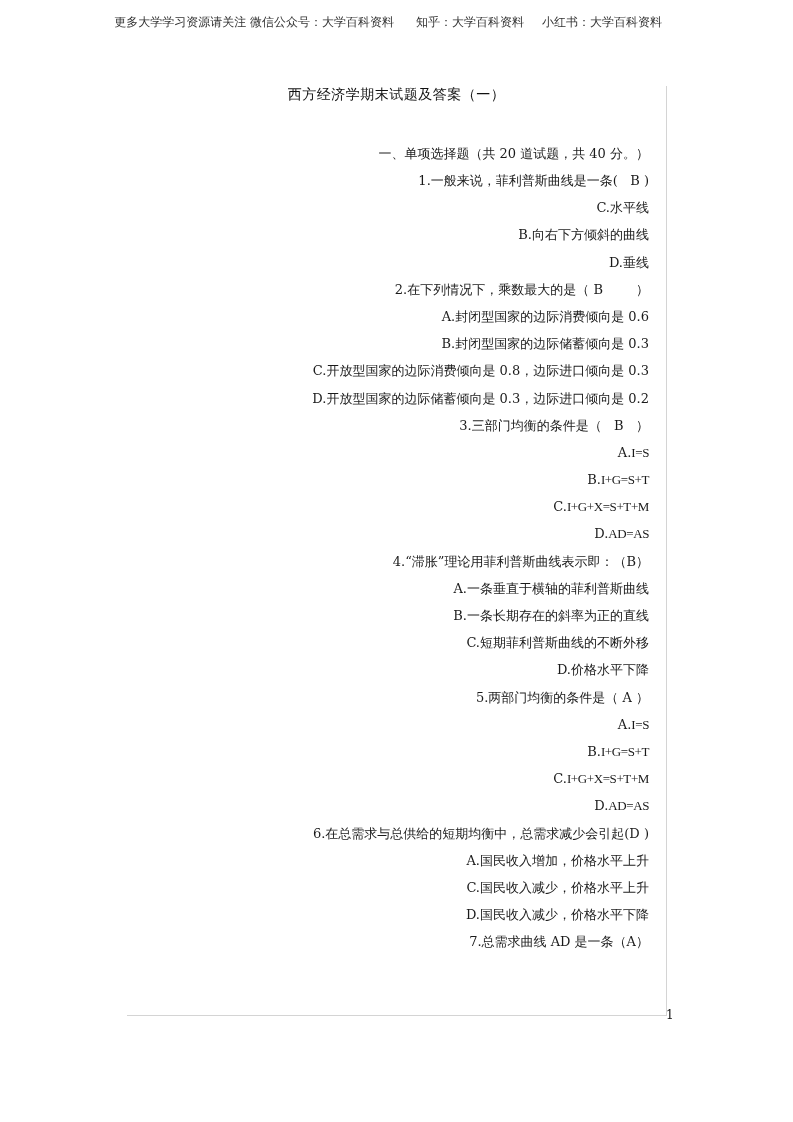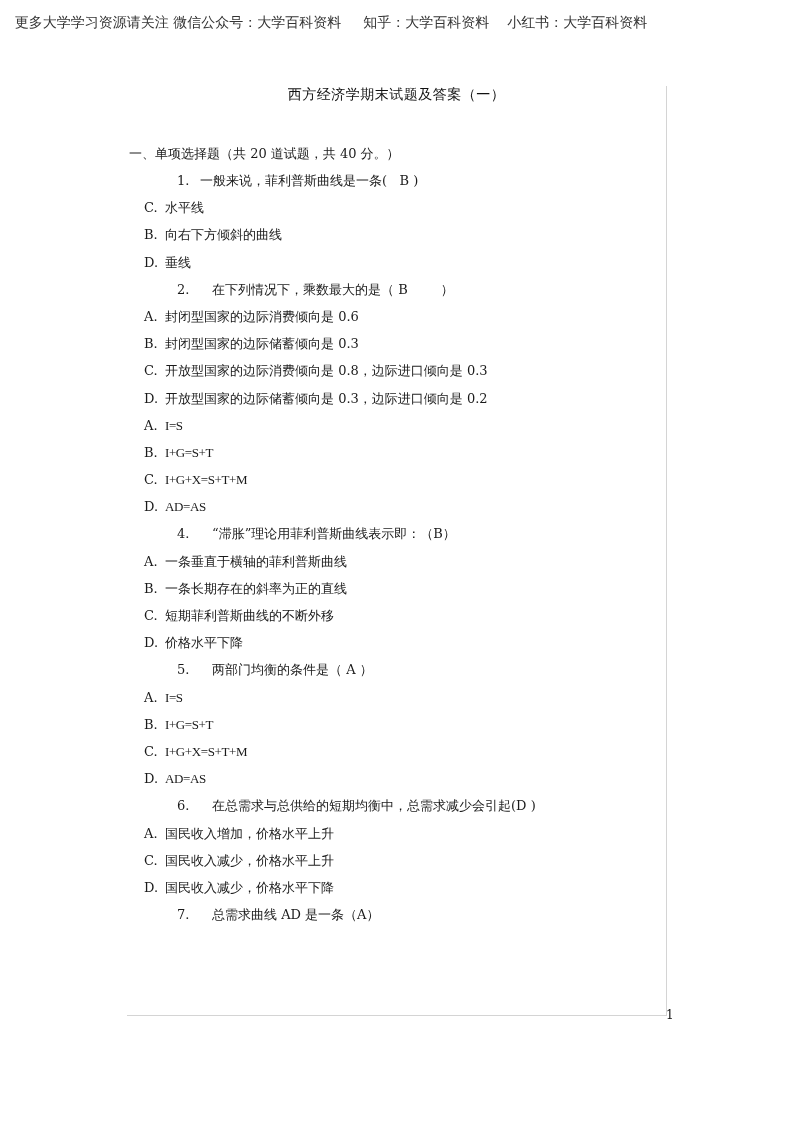--- a/index.html
+++ b/index.html
@@ -13,22 +13,22 @@
       position: relative;
       overflow: hidden;
       font-family: "DejaVu Serif", "Liberation Serif", serif;
       color: #1a1a1a;
     }
     .top-banner {
       position: absolute;
       top: 14px;
       left: 0;
       width: 662px;
-      text-align: center;
-      font-size: 14px;
+      text-align: right;
+      font-size: 12px;
       color: #333;
       white-space: nowrap;
     }
     .top-banner span { display: inline-block; }
     .top-banner .gap { width: 22px; }
     .top-banner .gap2 { width: 18px; }
 
     .page-title {
       position: absolute;
       top: 86px;
@@ -63,20 +63,21 @@
       top: 1008px;
       font-size: 12px;
       color: #111;
     }
 
     .content {
       position: absolute;
       left: 129px;
       top: 144px;
       width: 520px;
+      text-align: right;
     }
     .section-heading {
       font-size: 13px;
       height: 27px;
       line-height: 20px;
       white-space: nowrap;
     }
     .q-line {
       height: 27.2px;
       line-height: 20px;
@@ -130,20 +131,23 @@
   <div class="opt-line"><span class="opt-letter">D.</span><span>垂线</span></div>
 
   <div class="q-line">
     <span class="q-num wide">2.</span><span>在下列情况下，乘数最大的是（ B&nbsp;&nbsp;&nbsp;&nbsp;&nbsp;&nbsp;&nbsp;&nbsp;）</span>
   </div>
   <div class="opt-line"><span class="opt-letter">A.</span><span>封闭型国家的边际消费倾向是 0.6</span></div>
   <div class="opt-line"><span class="opt-letter">B.</span><span>封闭型国家的边际储蓄倾向是 0.3</span></div>
   <div class="opt-line"><span class="opt-letter">C.</span><span>开放型国家的边际消费倾向是 0.8，边际进口倾向是 0.3</span></div>
   <div class="opt-line"><span class="opt-letter">D.</span><span>开放型国家的边际储蓄倾向是 0.3，边际进口倾向是 0.2</span></div>
 
+  <div class="q-line">
+    <span class="q-num wide">3.</span><span>三部门均衡的条件是（&nbsp;&nbsp;&nbsp;B&nbsp;&nbsp;&nbsp;）</span>
+  </div>
   <div class="opt-line"><span class="opt-letter">A.</span><span class="formula">I=S</span></div>
   <div class="opt-line"><span class="opt-letter">B.</span><span class="formula">I+G=S+T</span></div>
   <div class="opt-line"><span class="opt-letter">C.</span><span class="formula">I+G+X=S+T+M</span></div>
   <div class="opt-line"><span class="opt-letter">D.</span><span class="formula">AD=AS</span></div>
 
   <div class="q-line">
     <span class="q-num wide">4.</span><span>“滞胀”理论用菲利普斯曲线表示即：（B）</span>
   </div>
   <div class="opt-line"><span class="opt-letter">A.</span><span>一条垂直于横轴的菲利普斯曲线</span></div>
   <div class="opt-line"><span class="opt-letter">B.</span><span>一条长期存在的斜率为正的直线</span></div>

